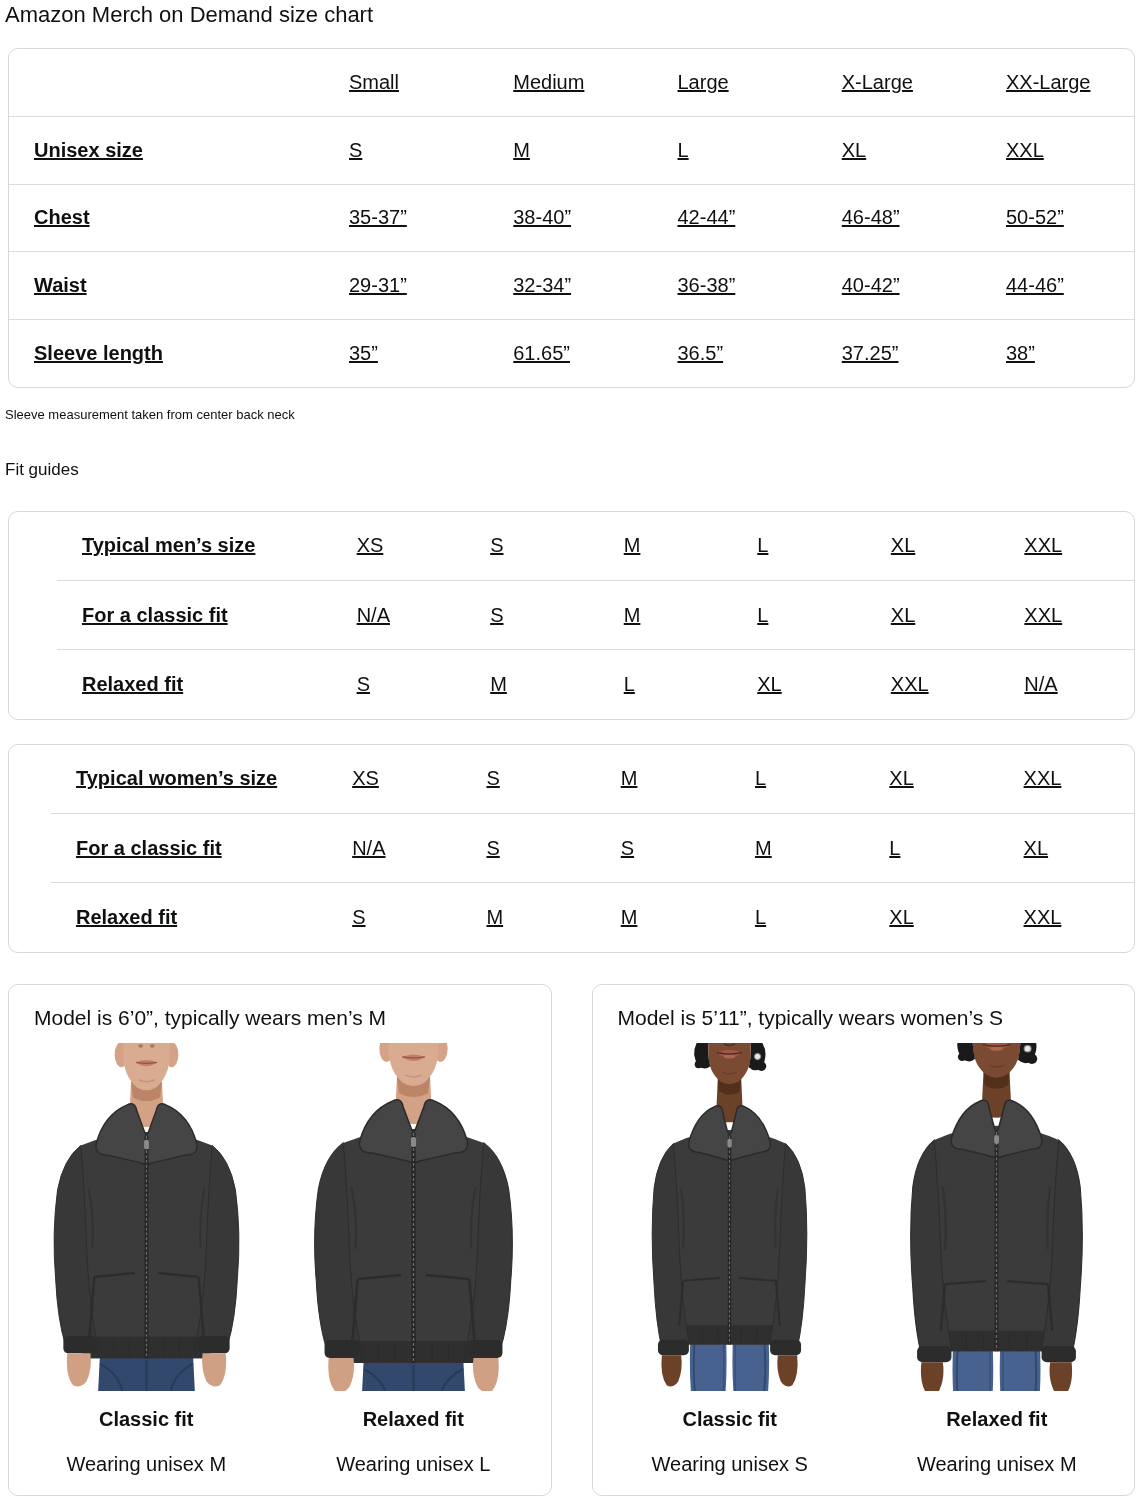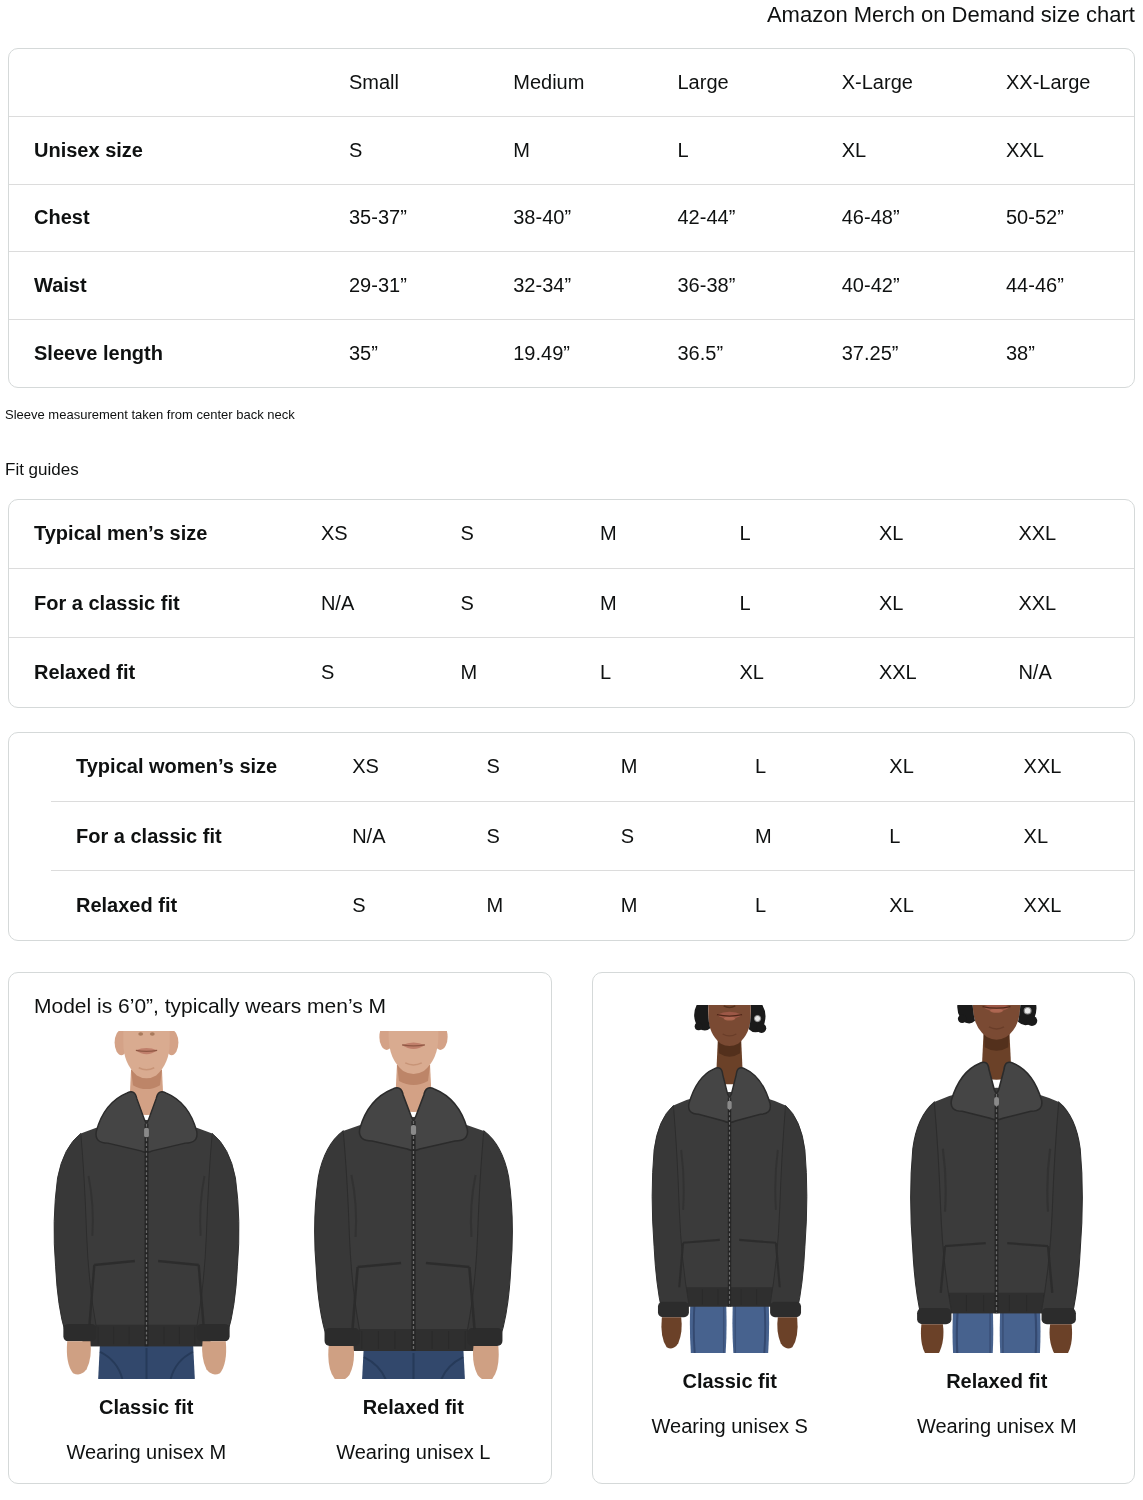--- a/index.html
+++ b/index.html
@@ -8,34 +8,33 @@
     width: 1143px; height: 1500px;
     font-family: "Liberation Sans", "DejaVu Sans", sans-serif;
     color: #0f1111;
     overflow: hidden;
   }
   .page { padding: 2px 8px 0 8px; }
 
   .title {
     font-size: 22px; font-weight: 400; line-height: 26px;
     margin-left: -3px;
-    text-align: right;
   }
 
   .table-card {
     border: 1px solid #d5d9d9;
     border-radius: 10px;
     overflow: hidden;
     background: #fff;
   }
   .mt-chart { margin-top: 20px; }
-  .mt-fit1 { margin-top: 17px; }
+  .mt-fit1 { margin-top: 29px; padding-left: 48px; }
   .mt-fit2 { margin-top: 24px; padding-left: 42px; }
 
-  table { width: 100%; border-collapse: collapse; font-size: 20px; color: #0f1111; }
+  table { width: 100%; border-collapse: collapse; font-size: 20px; color: #0f1111; text-decoration: underline; }
   th, td { text-align: left; vertical-align: middle; padding-left: 25px; font-weight: 400; }
   .chart th, .chart td { height: 67.5px; }
   .fit th, .fit td { height: 69px; }
   tbody tr { border-top: 1px solid #dcdcdc; }
   tbody tr:first-child.noline { border-top: none; }
   th.lbl { font-weight: 700; }
 
   .note { margin-top: 15px; font-size: 13px; line-height: 23px; margin-left: -3px; }
   .fit-heading { margin-top: 31px; font-size: 17px; font-weight: 400; line-height: 25px; margin-left: -3px; }
 
@@ -193,21 +192,21 @@
           <th class="lbl">Waist</th>
           <td>29-31”</td>
           <td>32-34”</td>
           <td>36-38”</td>
           <td>40-42”</td>
           <td>44-46”</td>
         </tr>
         <tr>
           <th class="lbl">Sleeve length</th>
           <td>35”</td>
-          <td>19.49”</td>
+          <td>61.65”</td>
           <td>36.5”</td>
           <td>37.25”</td>
           <td>38”</td>
         </tr>
       </tbody>
     </table>
   </div>
 
   <p class="note">Sleeve measurement taken from center back neck</p>
 
@@ -319,20 +318,21 @@
               <use href="#fig-man" transform="translate(120,180) scale(1.07,1.035) translate(-120,-180)"></use>
             </svg>
           </div>
           <div class="fit-label">Relaxed fit</div>
           <div class="wearing-label">Wearing unisex L</div>
         </figure>
       </div>
     </div>
 
     <div class="model-card">
+      <div class="card-title">Model is 5’11”, typically wears women’s S</div>
       <div class="figures">
         <figure class="fig">
           <div class="photo">
             <svg viewBox="0 0 240 360" width="233" height="348">
               <use href="#fig-woman"></use>
             </svg>
           </div>
           <div class="fit-label">Classic fit</div>
           <div class="wearing-label">Wearing unisex S</div>
         </figure>

